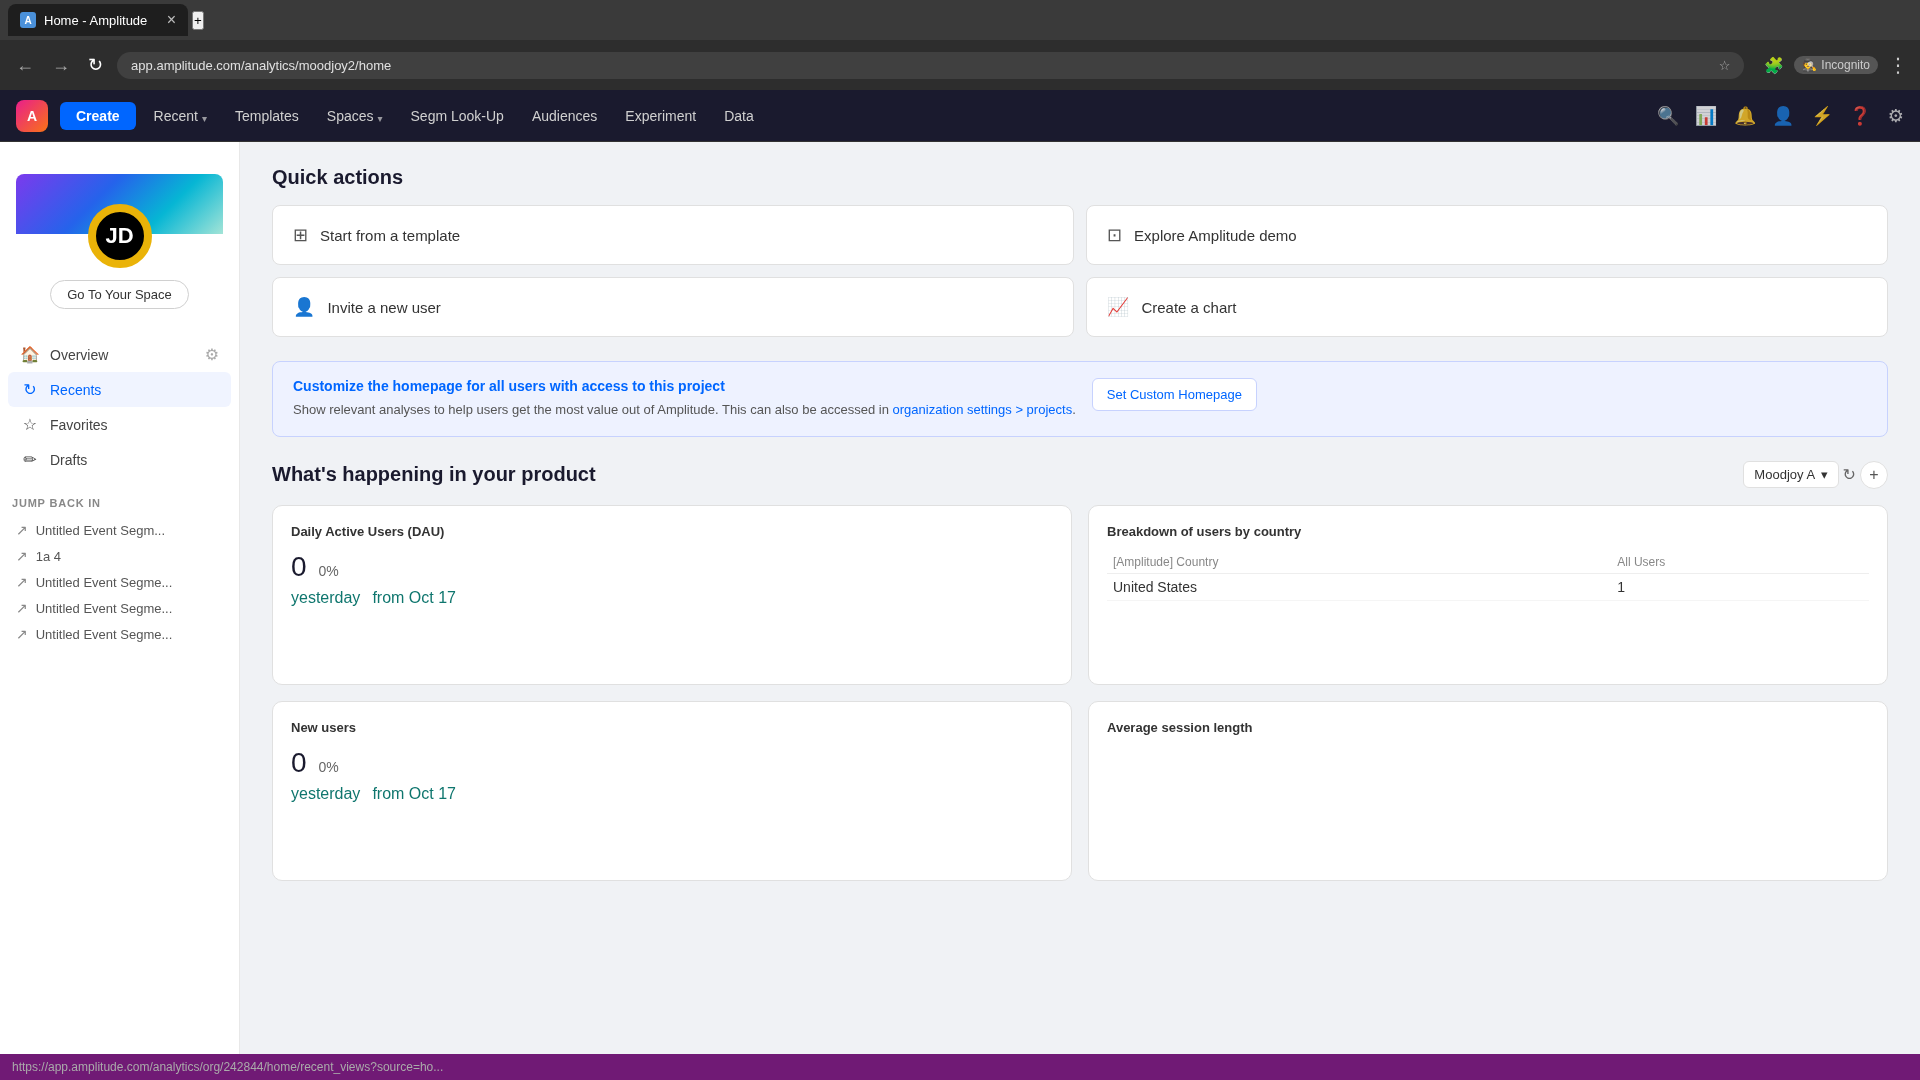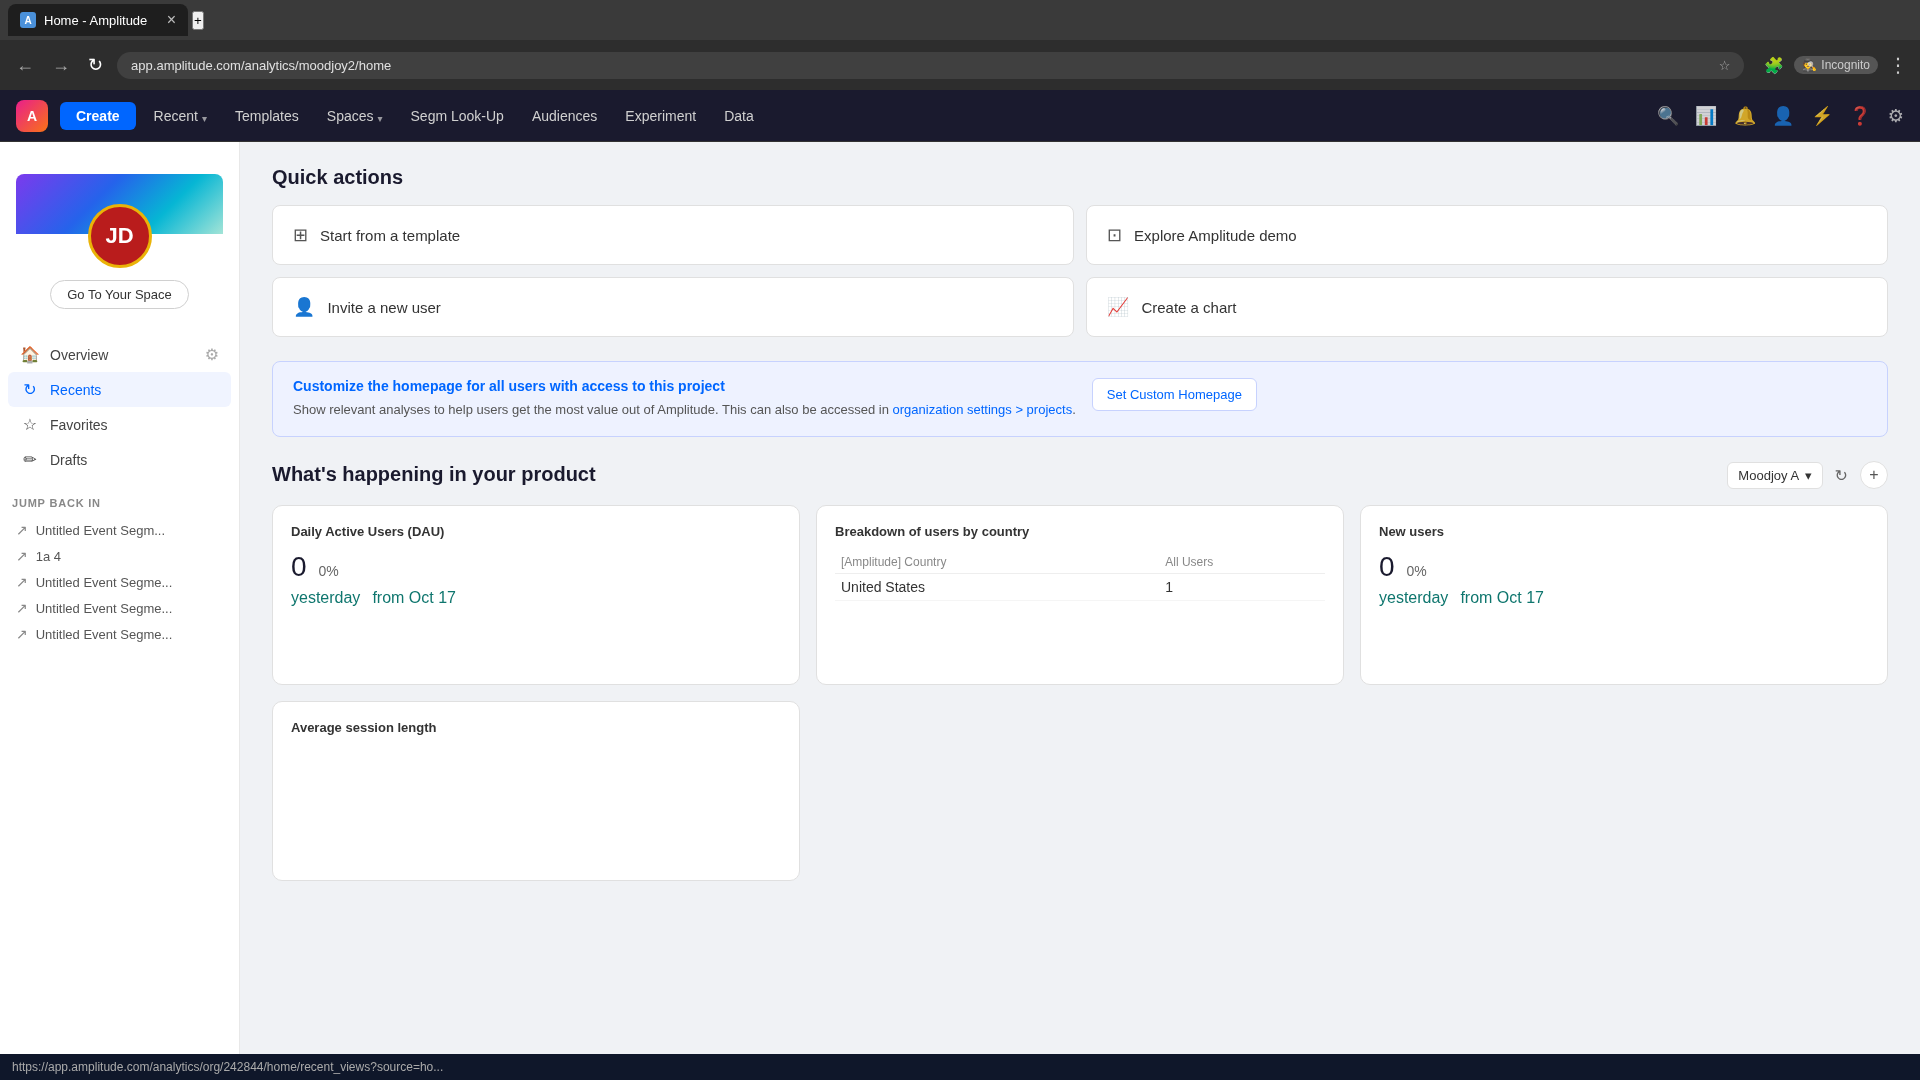--- a/index.html
+++ b/index.html
@@ -32,21 +32,21 @@
     .nav-icons { display: flex; align-items: center; gap: 16px; color: #d0d0d0; font-size: 18px; }
     .nav-icon { cursor: pointer; opacity: 0.8; }
 
     
     .content-area { display: flex; flex: 1; background: #f0f2f5; }
 
     
     .sidebar { width: 240px; background: #fff; border-right: 1px solid #e8e8e8; padding: 16px 0; flex-shrink: 0; }
     .sidebar-profile { padding: 16px; text-align: center; margin-bottom: 8px; }
     .profile-banner { height: 60px; background: linear-gradient(135deg, #7c3aed 0%, #2563eb 40%, #06b6d4 70%, #a3e4d7 100%); border-radius: 8px 8px 0 0; margin-bottom: -30px; }
-    .profile-avatar { width: 64px; height: 64px; background: #b91c1c; border-radius: 50%; border: 3px solid #eab308; display: flex; align-items: center; justify-content: center; color: #fff; font-size: 22px; font-weight: bold; margin: 0 auto; position: relative; z-index: 1; }
+    .profile-avatar { width: 64px; height: 64px; background: #000000; border-radius: 50%; border: 8px solid #eab308; display: flex; align-items: center; justify-content: center; color: #fff; font-size: 22px; font-weight: bold; margin: 0 auto; position: relative; z-index: 1; }
     .go-to-space-btn { background: #fff; border: 1px solid #d0d0d0; border-radius: 20px; padding: 6px 16px; font-size: 13px; cursor: pointer; color: #333; margin-top: 12px; }
     .sidebar-nav { padding: 4px 8px; }
     .sidebar-item { display: flex; align-items: center; gap: 10px; padding: 8px 12px; border-radius: 6px; cursor: pointer; color: #444; font-size: 14px; }
     .sidebar-item:hover, .sidebar-item.active { background: #f0f4ff; color: #0066ff; }
     .sidebar-item .icon { font-size: 16px; width: 20px; text-align: center; }
     .sidebar-item-row { display: flex; align-items: center; justify-content: space-between; }
     .sidebar-settings-icon { color: #aaa; cursor: pointer; font-size: 16px; }
     .jump-back-section { padding: 16px 12px 8px; }
     .jump-back-title { font-size: 11px; font-weight: 700; color: #888; letter-spacing: 0.8px; text-transform: uppercase; margin-bottom: 8px; }
     .jump-item { display: flex; align-items: center; gap: 8px; padding: 5px 4px; cursor: pointer; color: #555; font-size: 13px; }
@@ -66,41 +66,41 @@
     .customize-banner { background: #eef2ff; border: 1px solid #c7d2fe; border-radius: 8px; padding: 16px 20px; margin-bottom: 24px; display: flex; align-items: flex-start; }
     .customize-text h4 { font-size: 14px; font-weight: 600; color: #1a1a2e; margin-bottom: 6px; }
     .customize-text h4 span { color: #0066ff; }
     .customize-text p { font-size: 13px; color: #555; line-height: 1.5; }
     .customize-text p a { color: #0066ff; text-decoration: none; }
     .set-custom-btn { background: #fff; border: 1px solid #c7d2fe; border-radius: 6px; padding: 8px 14px; color: #0066ff; font-size: 13px; cursor: pointer; white-space: nowrap; flex-shrink: 0; margin-left: 16px; }
 
     
     .whats-happening-header { display: flex; align-items: center; justify-content: space-between; margin-bottom: 16px; }
     .product-selector { display: flex; align-items: center; gap: 6px; background: #fff; border: 1px solid #e0e0e0; border-radius: 6px; padding: 5px 10px; cursor: pointer; font-size: 13px; color: #333; }
-    .whats-happening-actions { display: flex; align-items: flex-end; gap: 8px; }
+    .whats-happening-actions { display: flex; align-items: center; }
     .icon-btn { background: none; border: none; cursor: pointer; color: #666; font-size: 16px; padding: 4px; }
     .icon-btn-circle { background: #fff; border: 1px solid #e0e0e0; border-radius: 50%; width: 28px; height: 28px; display: flex; align-items: center; justify-content: center; cursor: pointer; color: #555; font-size: 16px; }
 
     
-    .metrics-grid { display: grid; grid-template-columns: repeat(3, 1fr); gap: 16px; }
+    .metrics-grid { display: grid; grid-template-columns: repeat(2, 1fr); gap: 16px; }
     .metric-card { background: #fff; border: 1px solid #e0e0e0; border-radius: 10px; padding: 18px; min-height: 180px; }
     .metric-title { font-size: 13px; font-weight: 600; color: #333; margin-bottom: 12px; }
     .metric-value-row { display: flex; align-items: baseline; gap: 12px; margin-bottom: 6px; }
     .metric-value { font-size: 28px; font-weight: 300; color: #1a1a2e; }
     .metric-pct { font-size: 14px; color: #666; }
     .metric-sub { font-size: 16px; color: #0f766e; }
     .metric-sub-row { display: flex; gap: 12px; }
 
     
     .country-table { width: 100%; border-collapse: collapse; margin-top: 4px; }
     .country-table th { font-size: 12px; color: #888; font-weight: 500; text-align: left; padding: 4px 6px; border-bottom: 1px solid #eee; }
     .country-table td { font-size: 14px; color: #333; padding: 5px 6px; border-bottom: 1px solid #f5f5f5; }
 
     
-    .status-bar { background: #0f172a; color: #aaa; font-size: 12px; padding: 4px 12px; height: 26px; display: flex; align-items: center; }
+    .status-bar { background: #701a75; color: #aaa; font-size: 12px; padding: 4px 12px; height: 26px; display: flex; align-items: center; }
   </style>
 </head>
 <body>
 
 <div class="browser-chrome">
   <div class="browser-tabs">
     <div class="browser-tab">
       <div class="favicon">A</div>
       <span>Home - Amplitude</span>
       <span class="close-tab">×</span>

